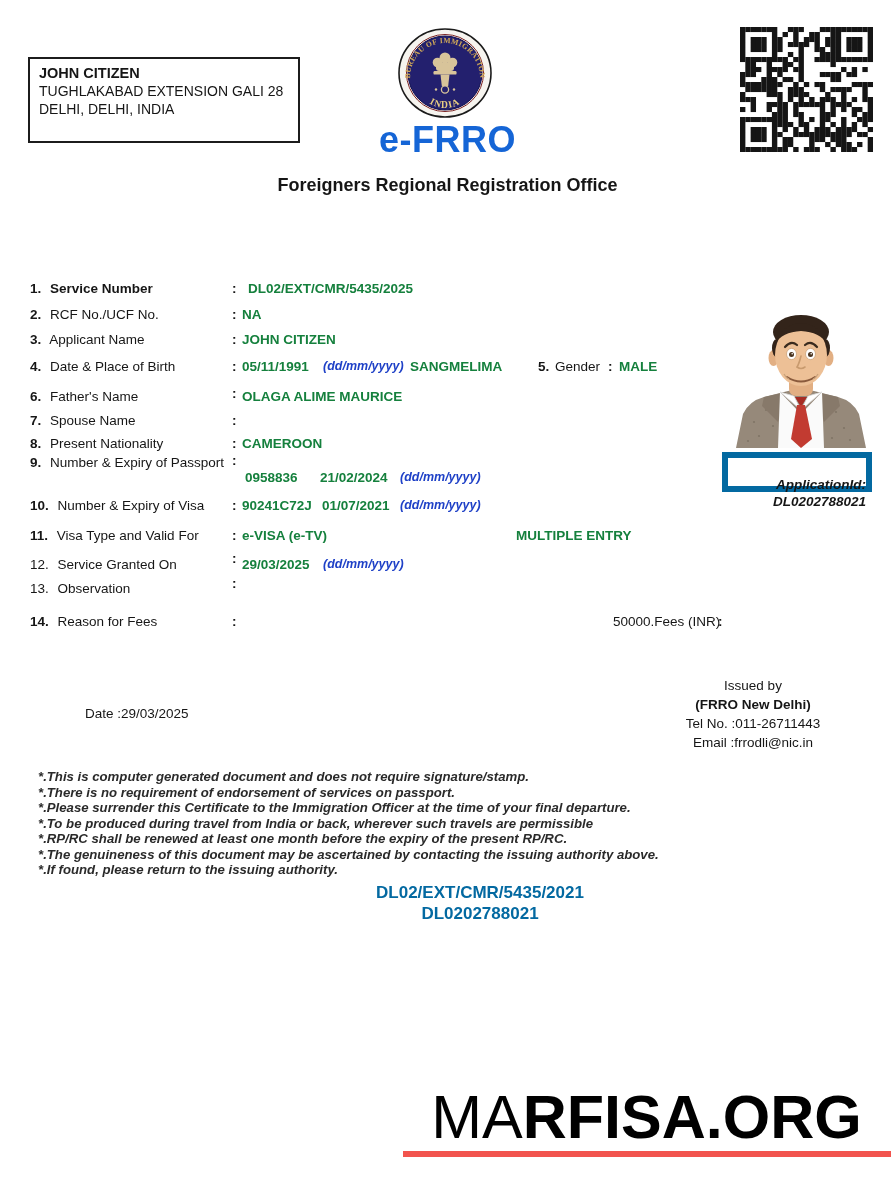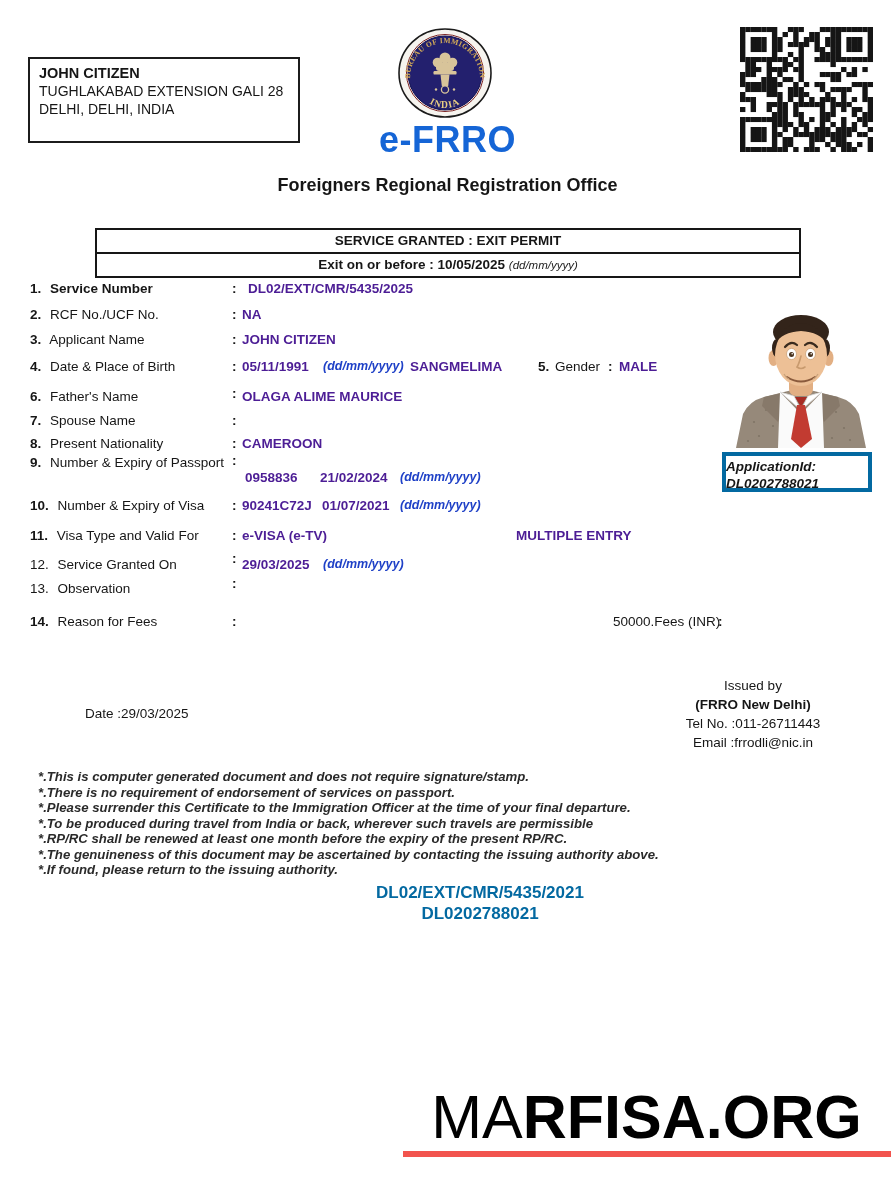--- a/index.html
+++ b/index.html
@@ -25,29 +25,29 @@
   .banner-row + .banner-row{margin-top:-2px;}
   .ihint{font-style:italic;font-weight:normal;font-size:11.5px;color:#222;}
 
   
   .row{position:absolute;left:30px;width:845px;font-size:13.5px;height:18px;}
   .n{font-weight:bold;margin-right:5px;}
   .n.reg{font-weight:normal;}
   .lb{color:#161616;}
   .lb.b{font-weight:bold;}
   .c{position:absolute;left:202px;font-weight:bold;}
-  .v{position:absolute;color:#4c1d95;font-weight:bold;white-space:nowrap;}
+  .v{position:absolute;color:#15803d;font-weight:bold;white-space:nowrap;}
   .v1{left:212px;}
   .bhint{position:absolute;color:#1f41c7;font-weight:bold;font-style:italic;font-size:12.5px;white-space:nowrap;}
 
   
   .photo{left:728px;top:306px;width:146px;height:142px;}
-  .appid-box{left:722px;top:452px;width:150px;height:40px;border:4px solid #0369a1;
-             box-sizing:border-box;text-align:left;font-weight:bold;font-style:italic;
-             font-size:13.5px;line-height:17px;padding-top:2px;}
+  .appid-box{left:722px;top:452px;width:150px;height:40px;border:6px solid #0369a1;
+             box-sizing:border-box;text-align:right;font-weight:bold;font-style:italic;
+             font-size:13.5px;line-height:17px;padding-top:18px;}
 
   
   .date-line{left:85px;top:706px;font-size:13.5px;}
   .issued{left:648px;top:676px;width:210px;text-align:center;font-size:13.5px;line-height:19px;}
   .issued .b{font-weight:bold;}
   .notes{left:38px;top:769px;font-size:13.2px;line-height:15.5px;font-weight:bold;
          font-style:italic;color:#2a2a2a;}
   .wmark{left:65px;top:882px;width:830px;text-align:center;color:#0369a1;font-weight:bold;
          font-size:17px;line-height:21px;}
 
@@ -450,29 +450,20 @@
         <rect x="106.40" y="120.00" width="5.38" height="5.06"></rect>
         <rect x="111.72" y="120.00" width="5.38" height="5.06"></rect>
         <rect x="127.68" y="120.00" width="5.38" height="5.06"></rect>
       </g>
     </svg>
 
   <div class="abs brand">e-FRRO</div>
 
   <div class="abs office1">Foreigners Regional Registration Office</div>
 
-  <div class="abs banner">
-    <div class="banner-row">
-      <span>SERVICE GRANTED : EXIT PERMIT</span>
-    </div>
-    <div class="banner-row">
-      <span>Exit on or before : 10/05/2025</span>
-      <span class="ihint">(dd/mm/yyyy)</span>
-    </div>
-  </div>
 
   <div class="row" style="top:281px">
     <span class="n">1.</span>
     <span class="lb b">Service Number</span>
     <span class="c">:</span>
     <span class="v" style="left:218px">DL02/EXT/CMR/5435/2025</span>
   </div>
 
   <div class="row" style="top:307px">
     <span class="n">2.</span>

